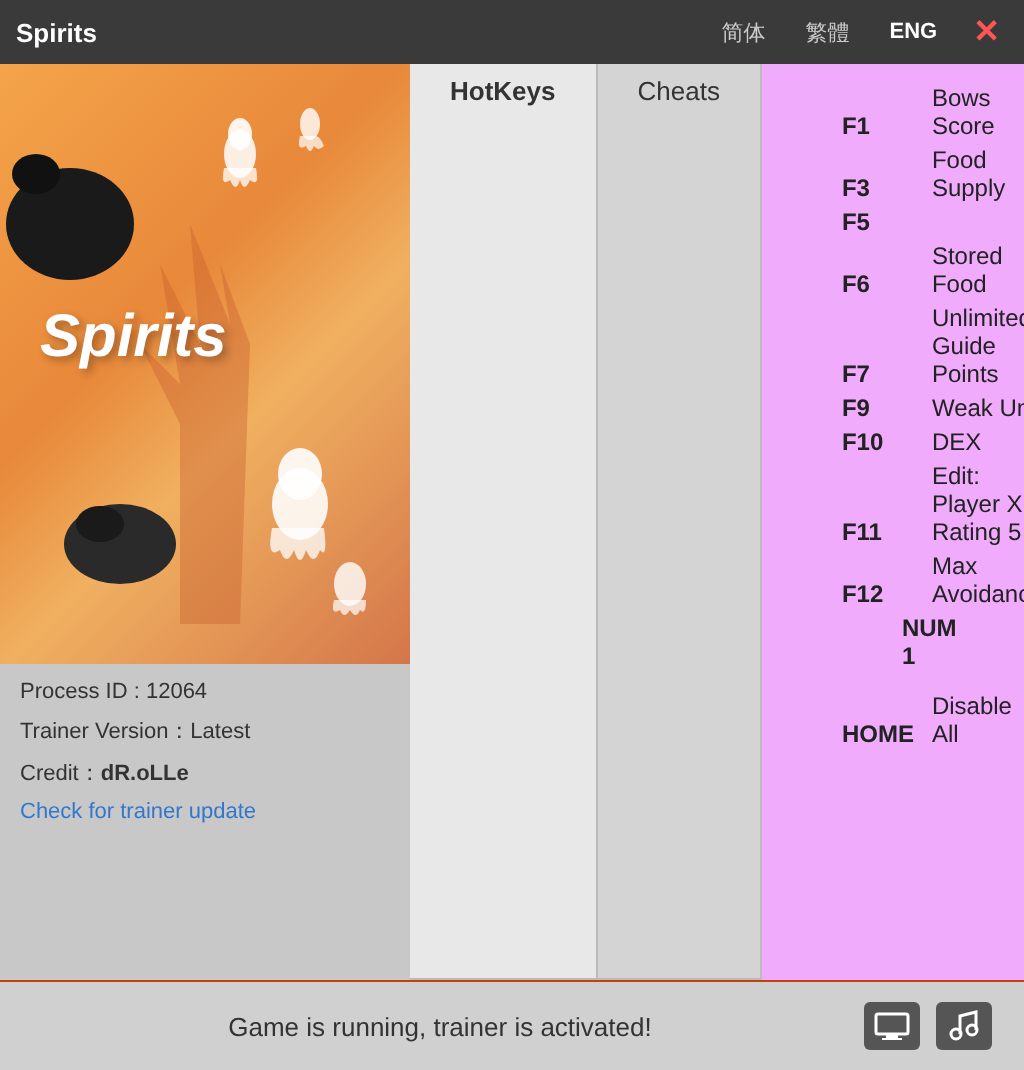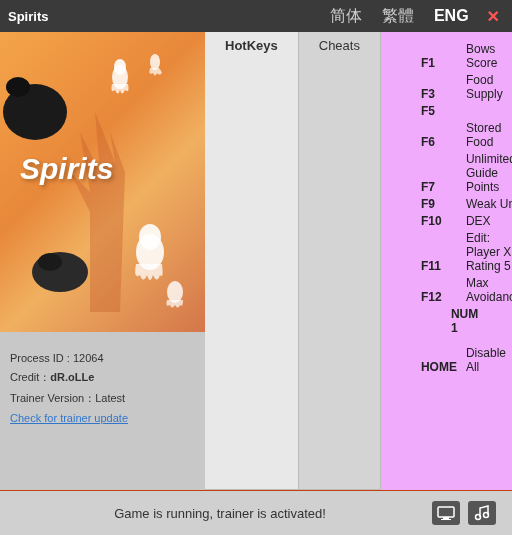--- a/index.html
+++ b/index.html
@@ -24,21 +24,21 @@
       gap: 8px;
     }
     #title-bar .title {
       color: #fff;
       font-size: 13px;
       font-weight: bold;
       flex: 1;
     }
     #title-bar .lang-btn {
       color: #ccc;
-      font-size: 16px;
+      font-size: 11px;
       cursor: pointer;
       padding: 2px 6px;
       background: none;
       border: none;
     }
     #title-bar .lang-btn.active {
       color: #fff;
       font-weight: bold;
     }
     #title-bar .close-btn {
@@ -80,35 +80,34 @@
       top: 120px;
       left: 20px;
       color: #fff;
       font-size: 30px;
       font-weight: bold;
       font-style: italic;
       text-shadow: 2px 2px 4px rgba(0,0,0,0.3);
     }
 
     #info-panel {
-      padding: 20px 10px;
+      padding: 8px 10px;
       flex: 1;
     }
     .info-row {
       color: #333;
       font-size: 11px;
       margin-bottom: 6px;
     }
     .info-credit {
       font-weight: bold;
       color: #333;
     }
     .trainer-link {
       color: #3377cc;
-      text-decoration: underline;
       cursor: pointer;
     }
 
     
     #right-panel {
       flex: 1;
       background: #f0abfc;
       display: flex;
       flex-direction: row;
       gap: 28px;
@@ -239,24 +238,24 @@
       </svg>
 
       <div id="game-title-overlay">Spirits</div>
     </div>
 
     <div id="info-panel">
       <div class="info-row">
         <span>Process ID : 12064</span>
       </div>
       <div class="info-row">
+        <span>Trainer Version：Latest</span>
+      </div>
+      <div class="info-row">
         <span>Credit：</span><span class="info-credit">dR.oLLe</span>
-      </div>
-      <div class="info-row">
-        <span>Trainer Version：Latest</span>
       </div>
       <div class="info-row">
         <span class="trainer-link">Check for trainer update</span>
       </div>
     </div>
   </div>
 
   <div id="right-panel">
 
     <div id="tabs">

